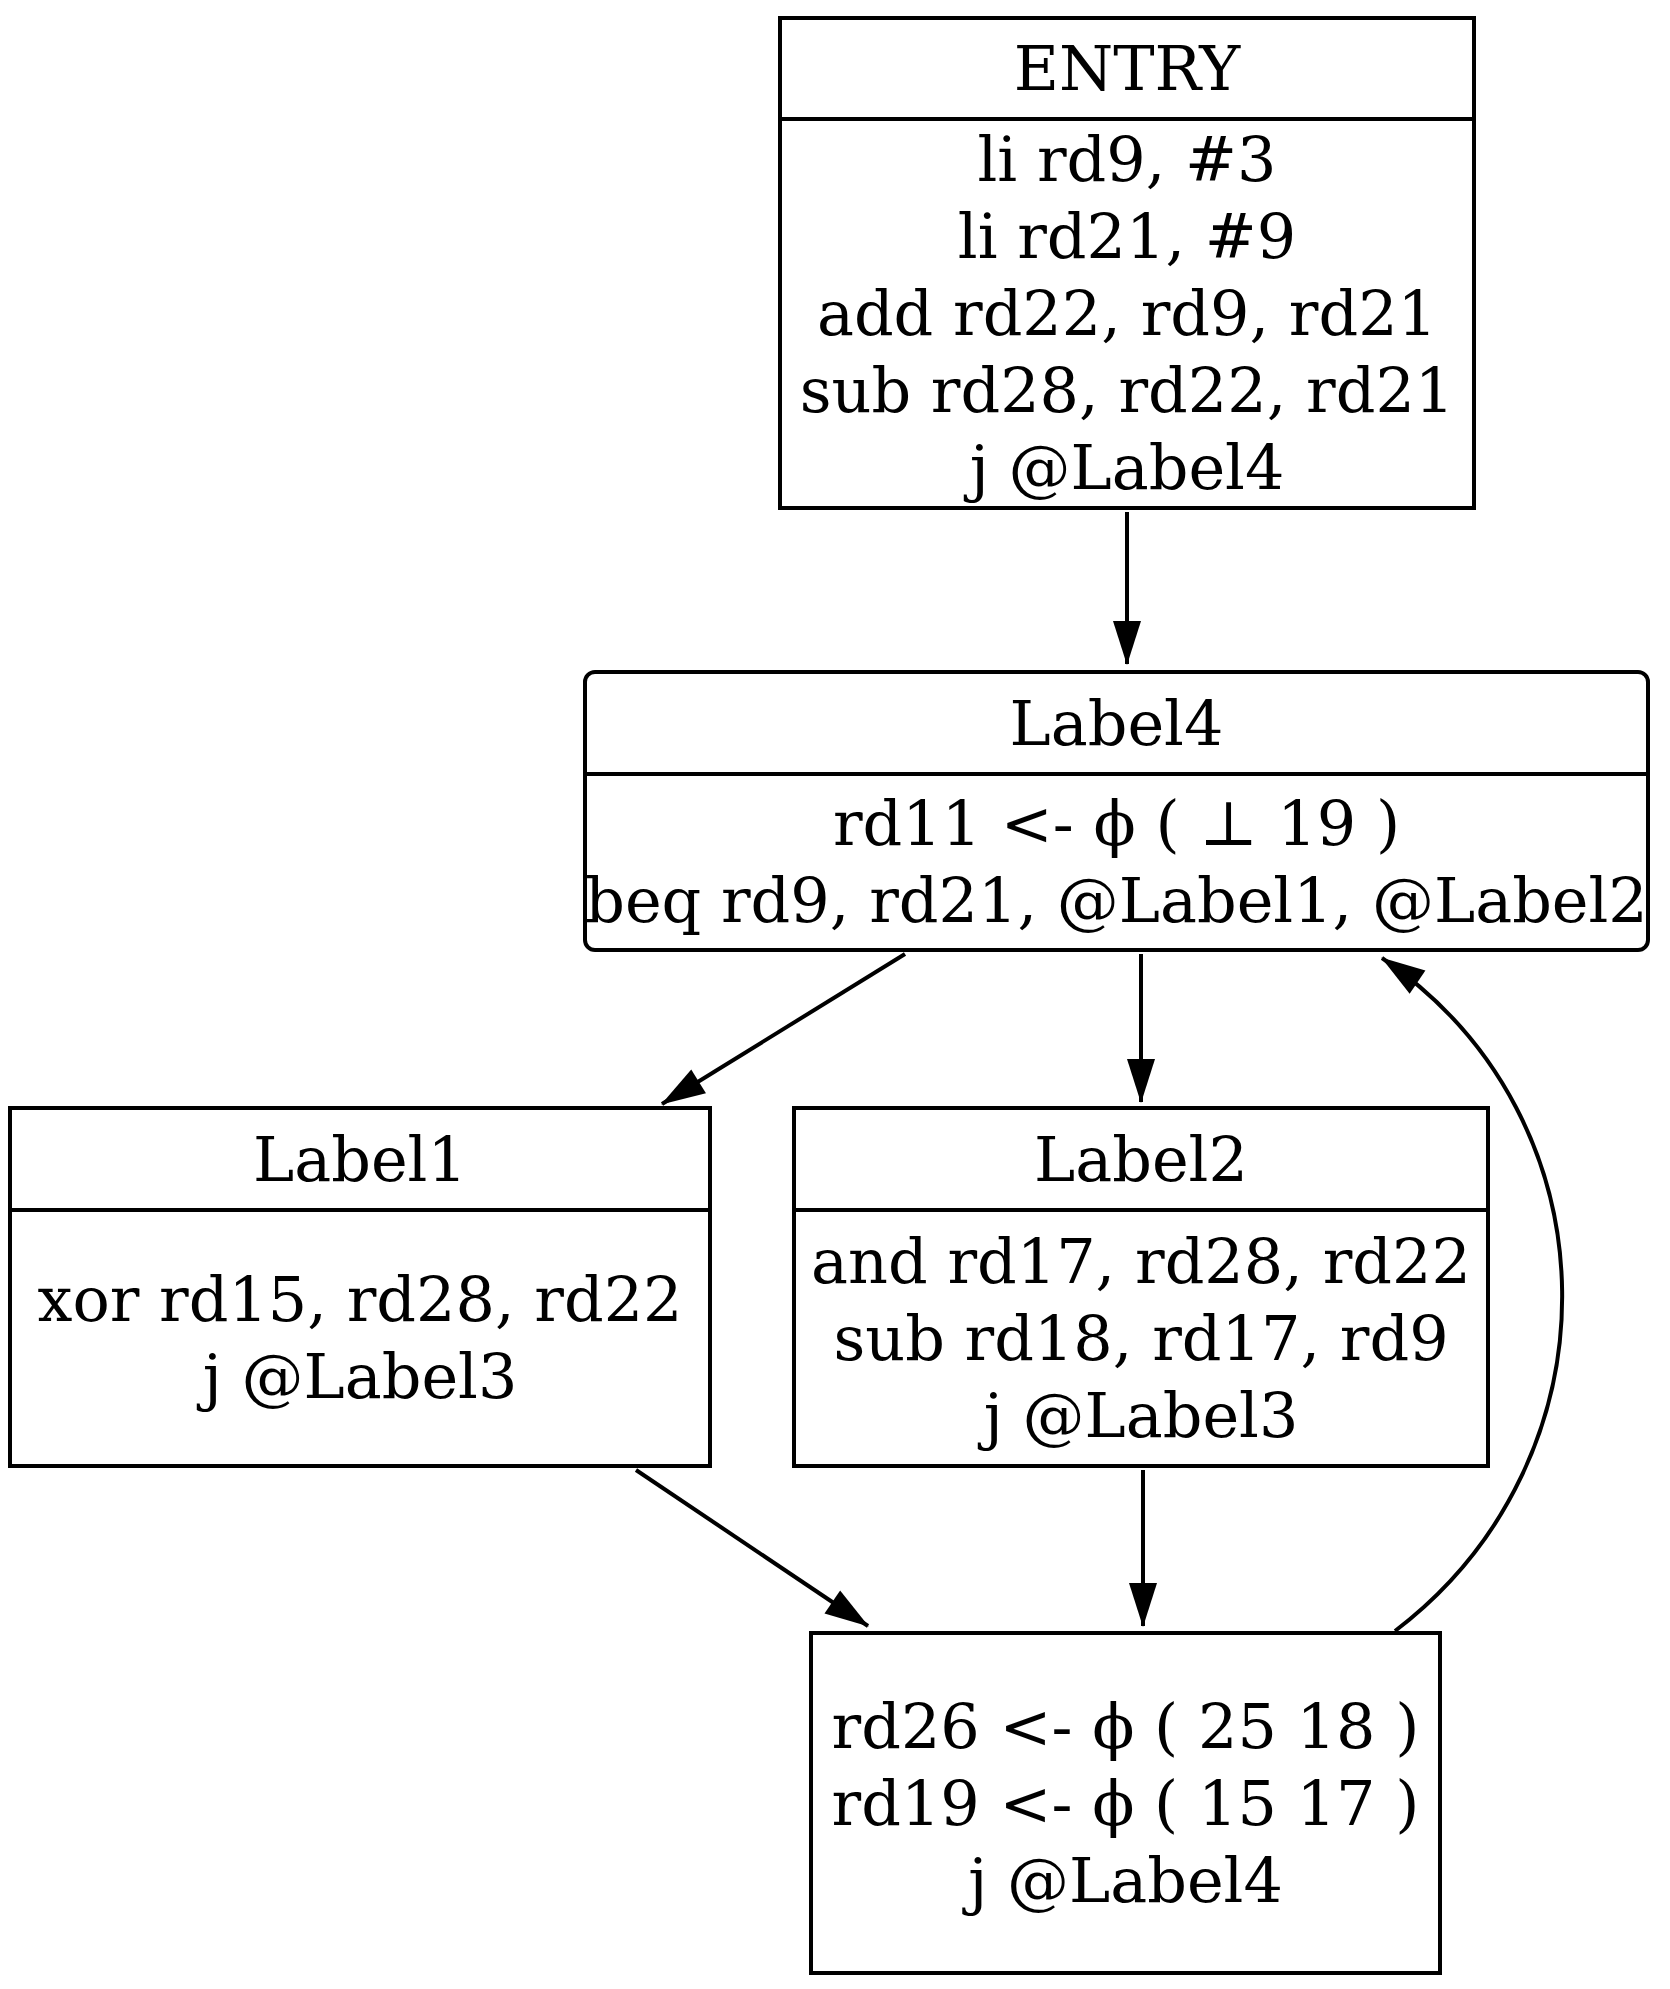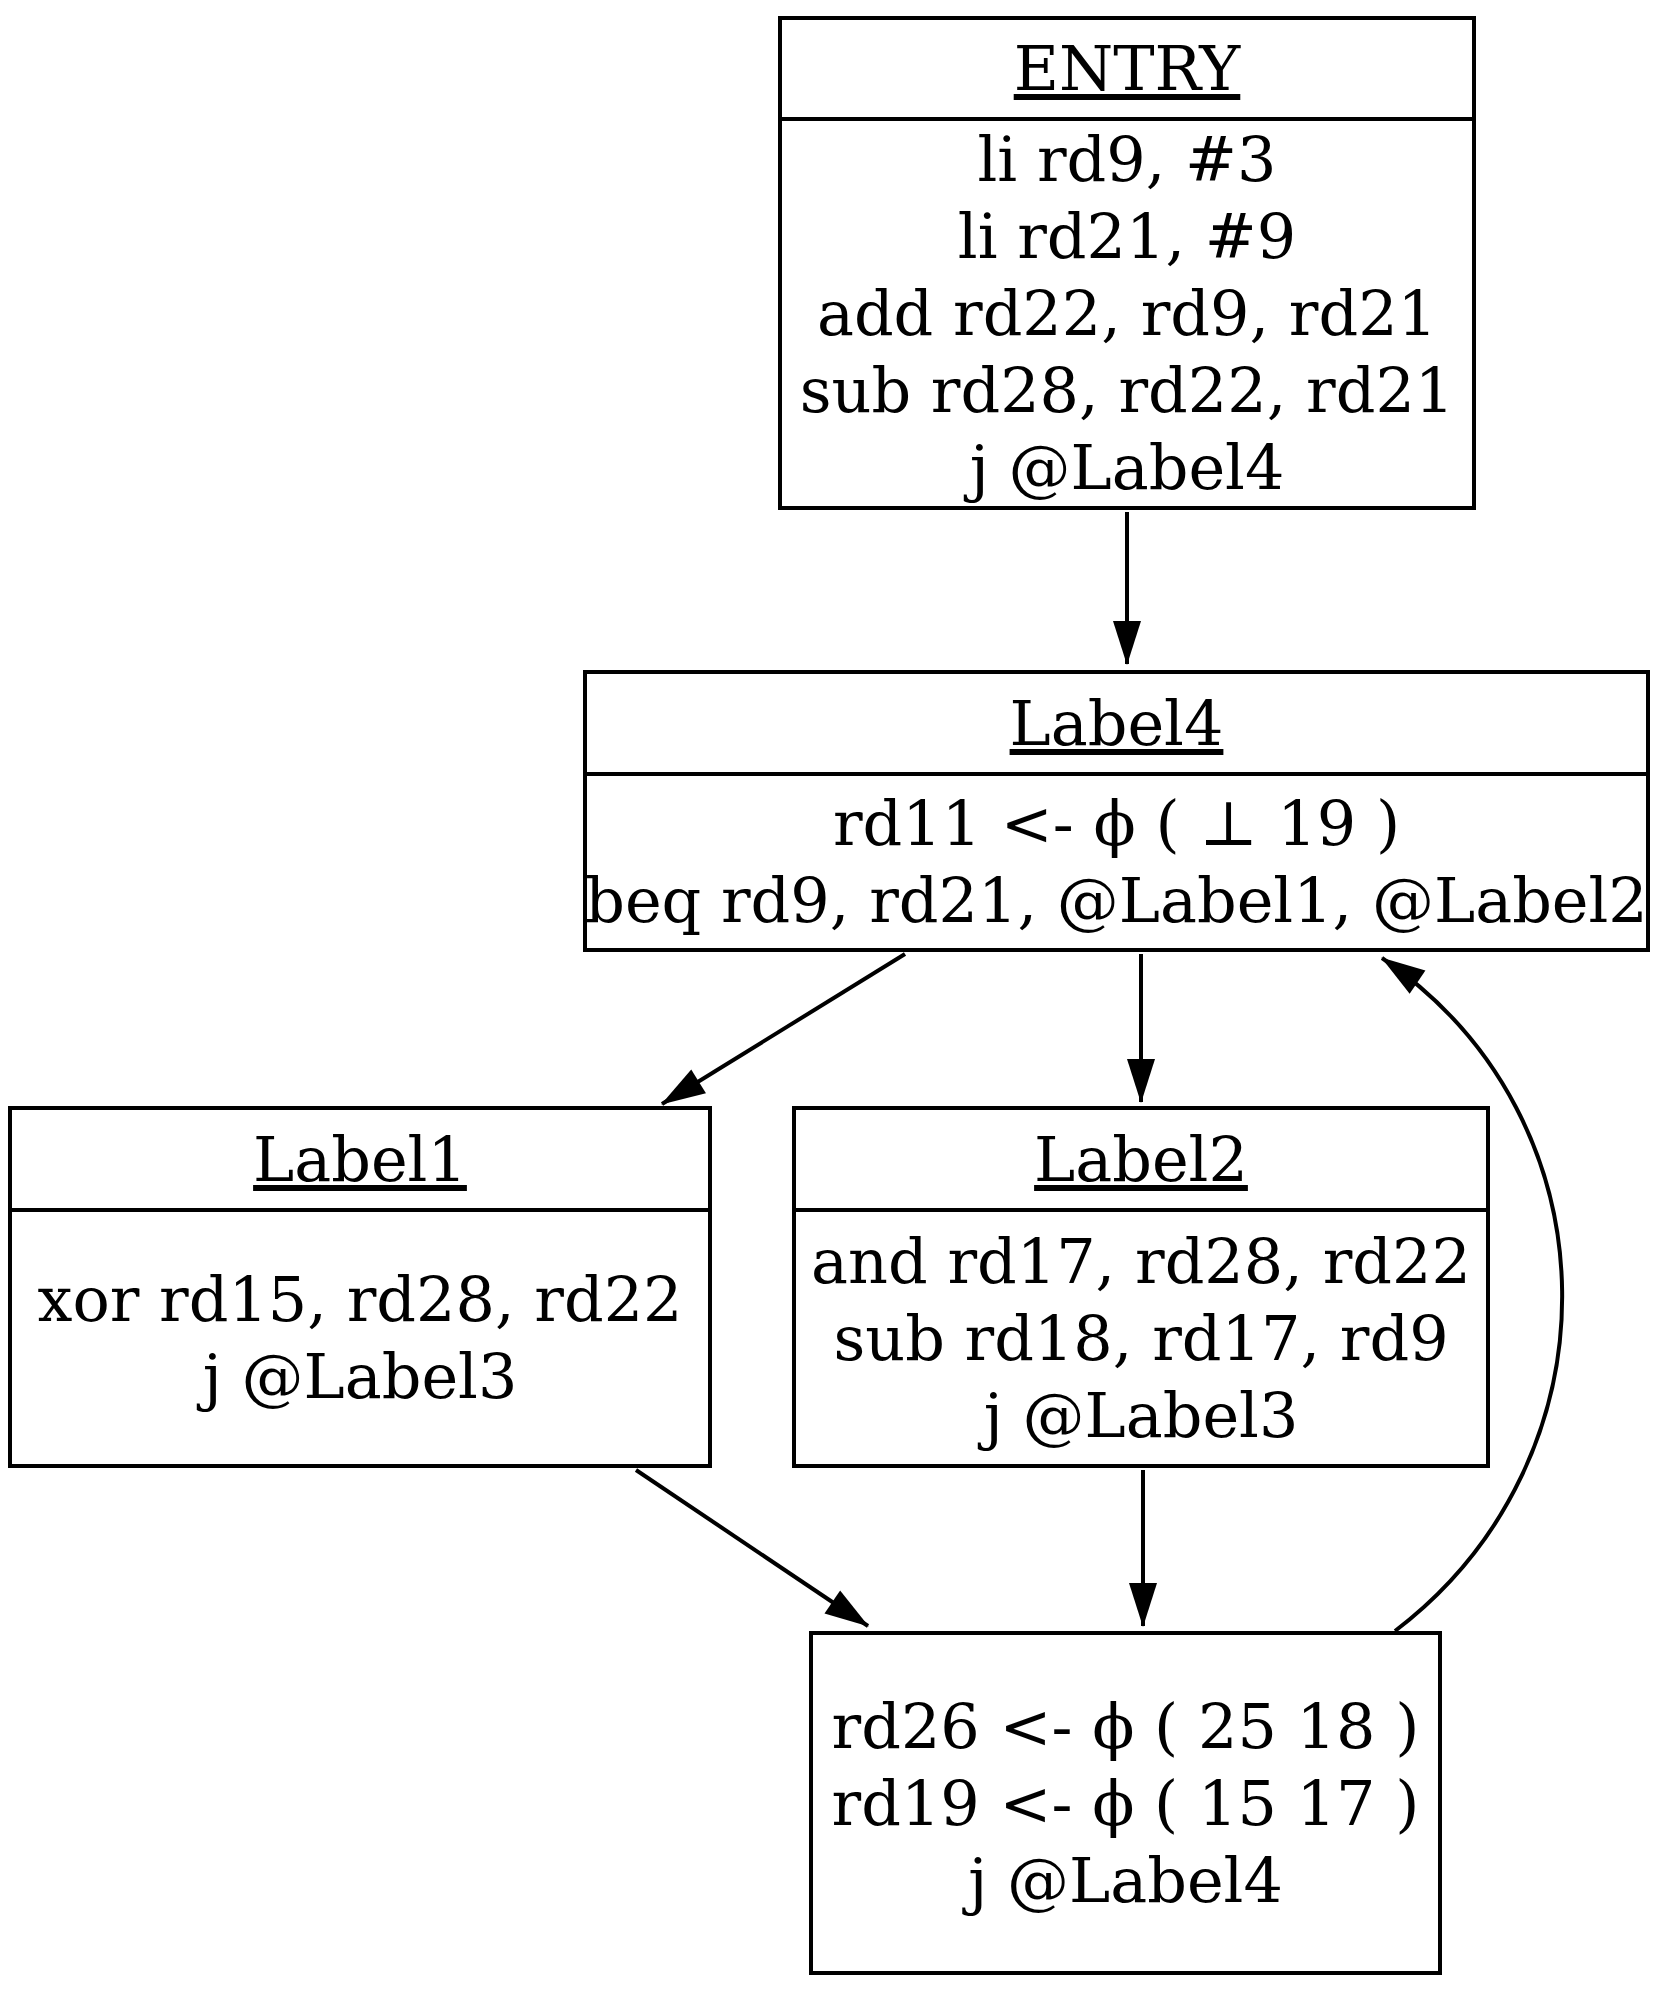--- a/index.html
+++ b/index.html
@@ -35,38 +35,37 @@
     flex-direction:column;
   }
   .node-title{
     height:102px;
     border-bottom:4px solid var(--border);
     display:flex;
     align-items:center;
     justify-content:center;
     font-size:62px;
     white-space:pre;
-    text-decoration:underline;
   }
   .node-body{
     flex:1;
     display:flex;
     flex-direction:column;
     justify-content:center;
     align-items:center;
   }
   .line{
     font-size:62px;
     line-height:77px;
     white-space:pre;
     text-align:right;
   }
   
   #node-entry  {left:778px; top:16px;   width:698px;  height:494px;}
-  #node-label4 {left:583px; top:670px;  width:1067px; height:282px;}
+  #node-label4 {left:583px; top:670px;  width:1067px; height:282px;border-radius:12px;}
   #node-label1 {left:8px;   top:1106px; width:704px;  height:362px;}
   #node-label2 {left:792px; top:1106px; width:698px;  height:362px;}
   #node-label3 {left:809px; top:1631px; width:633px;  height:344px;}
   .edge-path{
     stroke:var(--edge);
     stroke-width:4;
     fill:none;
   }
 </style>
 </head>

